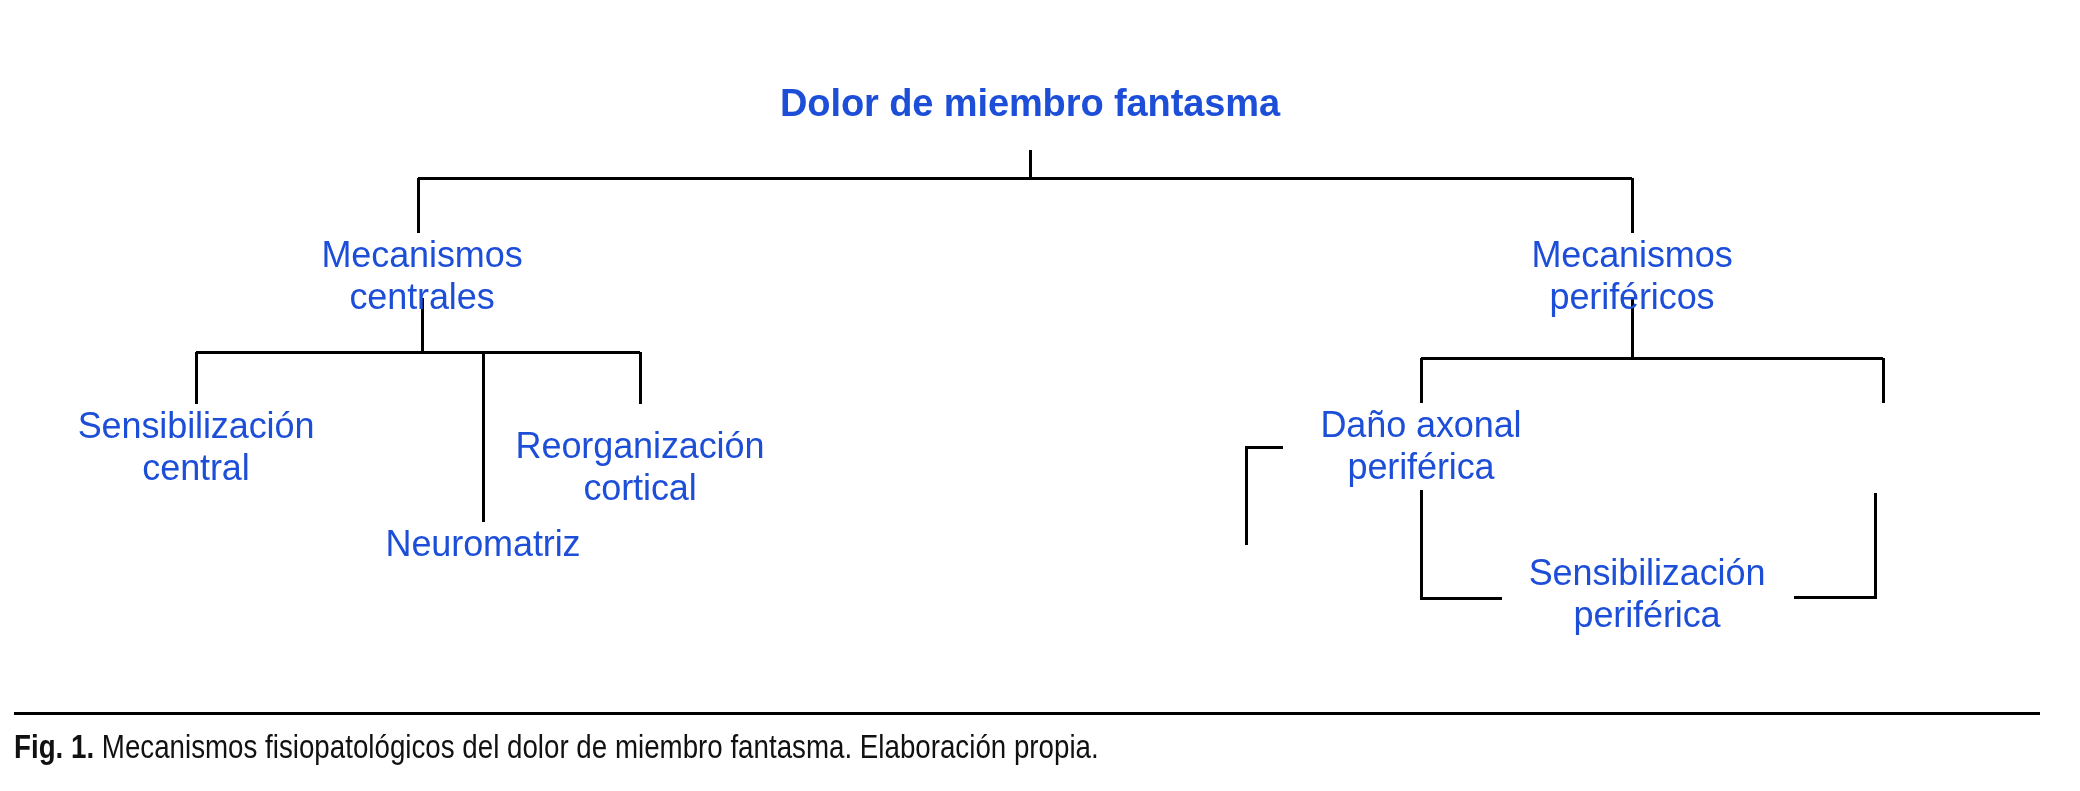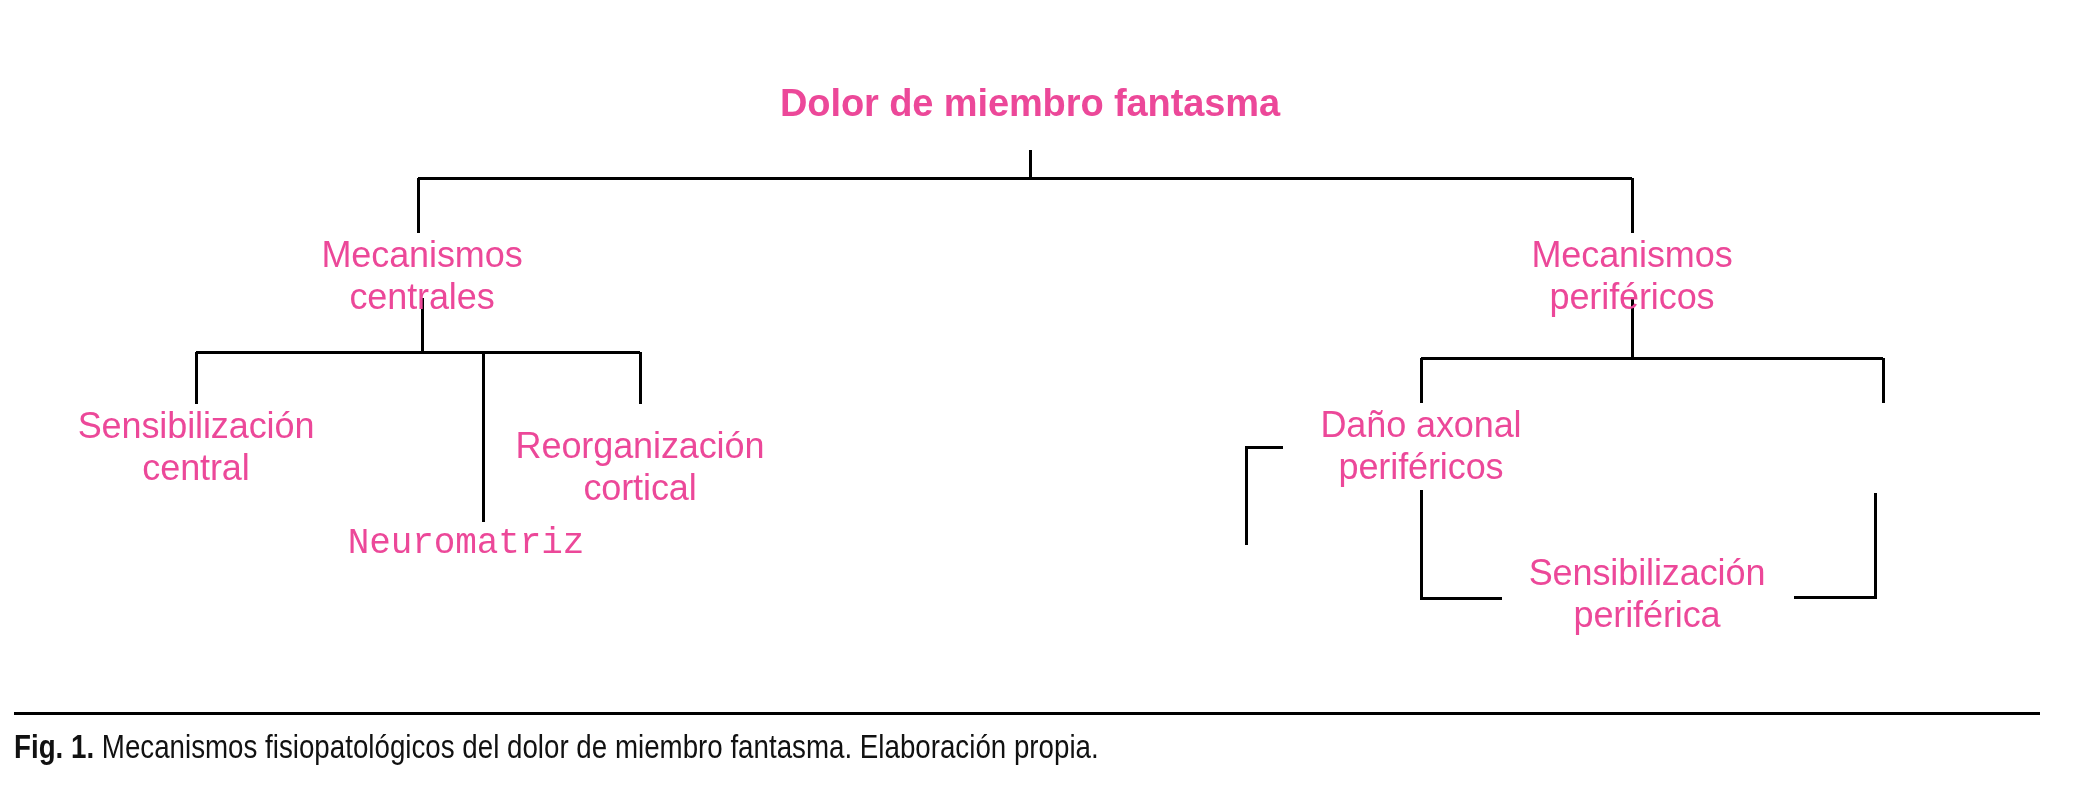--- a/index.html
+++ b/index.html
@@ -27,21 +27,21 @@
     width: 2080px;
     height: 700px;
     display: block;
   }
   .node-label {
     position: absolute;
     text-align: center;
     font-family: "Liberation Sans", sans-serif;
     font-size: 36px;
     line-height: 42px;
-    color: #ec4899;
+    color: #1d4ed8;
     white-space: pre-line;
     letter-spacing: -0.1px;
   }
   .node-label.root {
     font-weight: bold;
     font-size: 38px;
   }
   .caption-rule {
     position: absolute;
     left: 14px;
@@ -104,27 +104,27 @@
 
   <div class="node-label" style="left:222px; top:234px; width:400px;">Mecanismos
 centrales</div>
 
   <div class="node-label" style="left:1432px; top:234px; width:400px;">Mecanismos
 periféricos</div>
 
   <div class="node-label" style="left:26px; top:405px; width:340px;">Sensibilización
 central</div>
 
-  <div class="node-label" style="left:316px; top:523px; width:300px;font-family:Liberation Mono, monospace;">Neuromatriz</div>
+  <div class="node-label" style="left:333px; top:523px; width:300px;">Neuromatriz</div>
 
   <div class="node-label" style="left:470px; top:405px; width:340px;margin-top:20px;">Reorganización
 cortical</div>
 
   <div class="node-label" style="left:1251px; top:404px; width:340px;">Daño axonal
-periféricos</div>
+periférica</div>
 
 
 
   <div class="node-label" style="left:1477px; top:552px; width:340px;">Sensibilización
 periférica</div>
 
   <div class="caption-rule"></div>
   <div class="caption-text"><span class="caption-prefix">Fig. 1.</span><span> Mecanismos fisiopatológicos del dolor de miembro fantasma. Elaboración propia.</span></div>
 
 </div>

